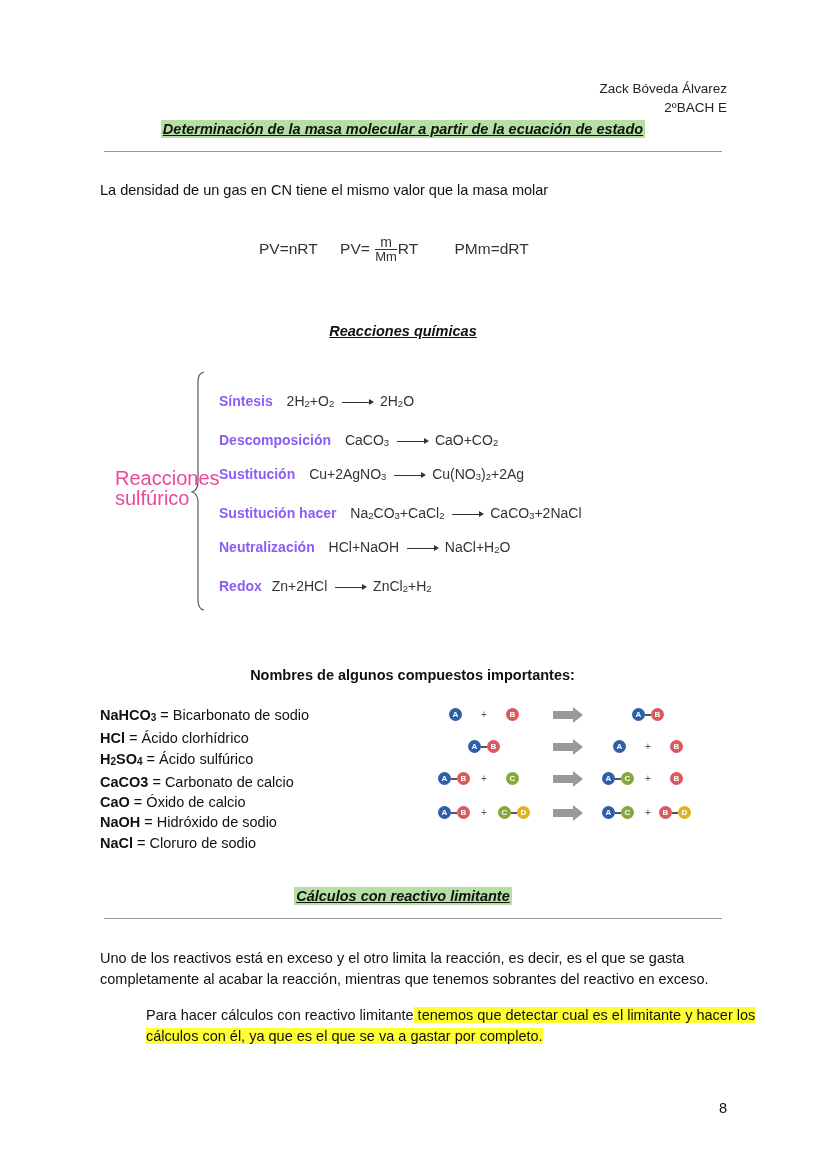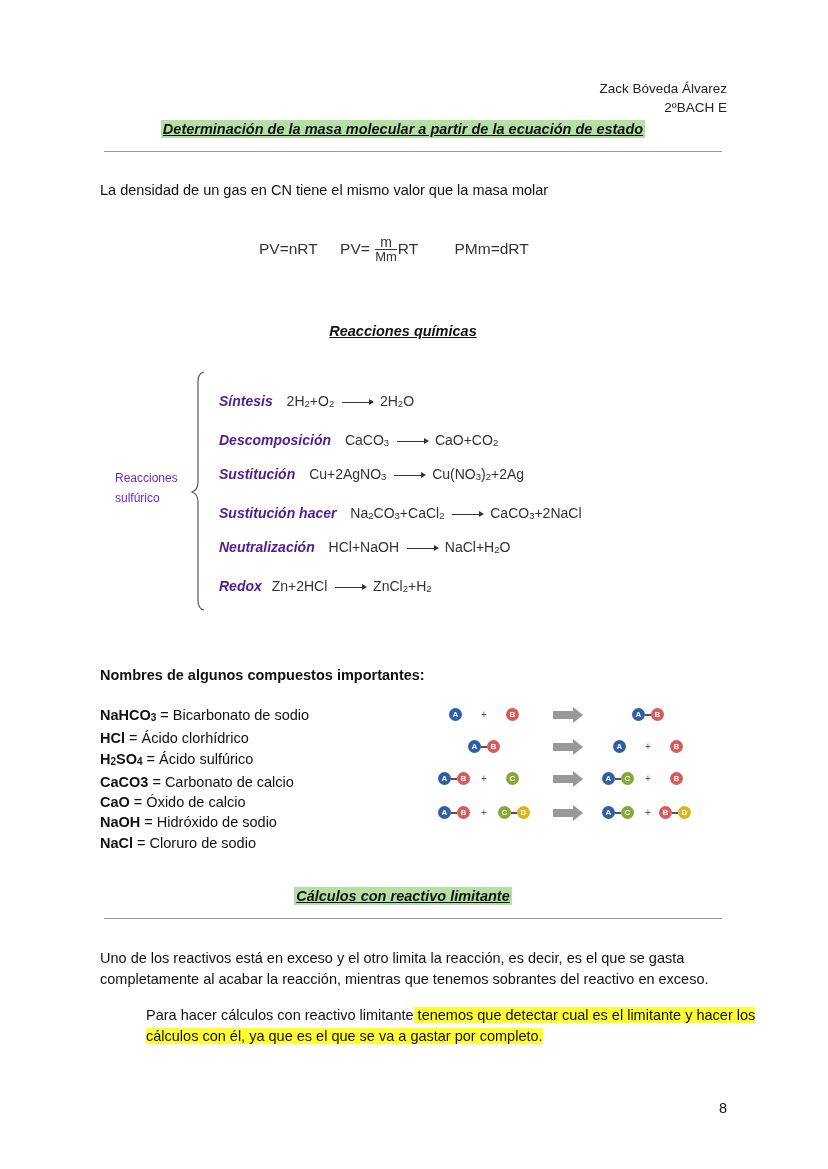--- a/index.html
+++ b/index.html
@@ -15,23 +15,23 @@
   }
   .section-title span { background: #b6dfa6; padding: 1px 2px; }
   .plain-title span { background: transparent; }
   .hr { left: 104px; width: 618px; height: 0; border-top: 1.5px solid #9a9a9a; }
   .para { left: 100px; width: 625px; font-size: 14.5px; line-height: 20.5px; color: #111; }
   .hl { background: #ffff33; }
   .formula { font-size: 15.5px; color: #333; }
   .frac { display: inline-block; vertical-align: middle; text-align: center; line-height: 14px; margin: 0 1px; }
   .frac .num { display: block; border-bottom: 1px solid #333; font-size: 14px; padding: 0 2px; }
   .frac .den { display: block; font-size: 13px; }
-  .rx-label { font-size: 12px; color: #6d28d9; line-height: 20px; }
+  .rx-label { font-size: 20px; color: #ec4899; line-height: 20px; }
   .rx-row { left: 219px; font-size: 14px; color: #333; white-space: nowrap; }
-  .rx-row .name { font-weight: bold; color: #4c1d95; margin-right: 10px; font-style: italic; }
+  .rx-row .name { font-weight: bold; color: #8b5cf6; margin-right: 10px; }
   .rx-row sub { font-size: 9.5px; vertical-align: -1px; }
   .arrow { display: inline-block; position: relative; width: 30px; height: 1px; background: #333; vertical-align: middle; margin: 0 4px; }
   .arrow::after { content: ""; position: absolute; right: -2px; top: -3px; border-left: 5px solid #333; border-top: 3.5px solid transparent; border-bottom: 3.5px solid transparent; }
   .compounds { left: 100px; font-size: 14.5px; line-height: 20.3px; color: #111; }
   .compounds b sub { font-size: 10px; vertical-align: -1px; }
   .atom { position: absolute; width: 13px; height: 13px; border-radius: 50%; color: #fff; font-size: 8px; font-weight: bold; text-align: center; line-height: 13px; }
   .bond { position: absolute; height: 1.5px; width: 6px; background: #555; }
   .plus { position: absolute; font-size: 10px; color: #555; line-height: 13px; }
   .bigarrow { position: absolute; width: 20px; height: 8px; background: #999; }
   .bigarrow::after { content: ""; position: absolute; right: -10px; top: -4px; border-left: 10px solid #999; border-top: 8px solid transparent; border-bottom: 8px solid transparent; }
@@ -110,21 +110,21 @@
   <span>NaCl+H</span><sub>2</sub><span>O</span>
 </div>
 
 <div class="abs rx-row" style="top:578px;">
   <span class="name" style="margin-right:6px;">Redox</span>
   <span>Zn+2HCl</span>
   <span class="arrow"></span>
   <span>ZnCl</span><sub>2</sub><span>+H</span><sub>2</sub>
 </div>
 
-<div class="abs para" style="top:665px; font-weight:bold;">Nombres de algunos compuestos importantes:</div>
+<div class="abs para" style="top:665px; font-weight:bold;text-align:center;">Nombres de algunos compuestos importantes:</div>
 
 <div class="abs compounds" style="top:705px;">
   <div><b><span>NaHCO</span><sub>3</sub></b><span> = Bicarbonato de sodio</span></div>
   <div><b>HCl</b><span> = Ácido clorhídrico</span></div>
   <div><b><span>H</span><sub>2</sub><span>SO</span><sub>4</sub></b><span> = Ácido sulfúrico</span></div>
   <div><b>CaCO3</b><span> = Carbonato de calcio</span></div>
   <div><b>CaO</b><span> = Óxido de calcio</span></div>
   <div><b>NaOH</b><span> = Hidróxido de sodio</span></div>
   <div><b>NaCl</b><span> = Cloruro de sodio</span></div>
 </div>

